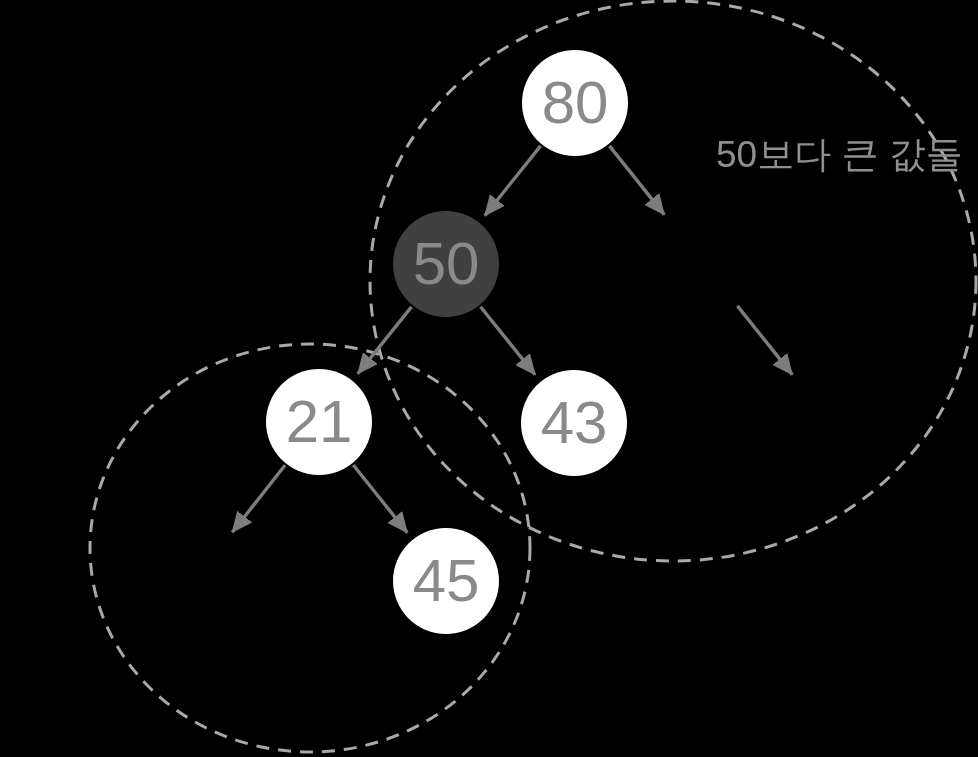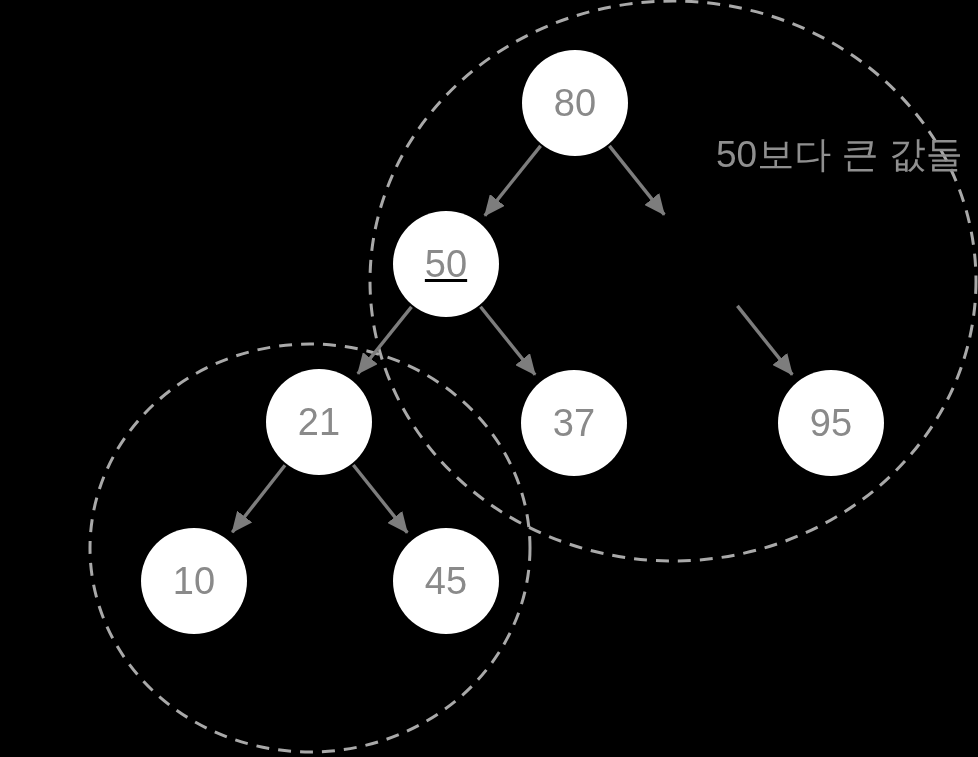--- a/index.html
+++ b/index.html
@@ -37,21 +37,21 @@
   }
   .node {
     position: absolute;
     border-radius: 50%;
     display: flex;
     align-items: center;
     justify-content: center;
   }
   .node-label {
     color: var(--node-text, #8a8a8a);
-    font-size: 38px;
+    font-size: 60px;
     line-height: 1;
     user-select: none;
   }
   .group-label {
     position: absolute;
     color: var(--label-text, #8f8f8f);
     font-size: 37px;
     line-height: 44px;
     white-space: nowrap;
     user-select: none;
@@ -82,32 +82,26 @@
         <line x1="353.3" y1="465.0" x2="407.3" y2="532.6" class="edge-line" marker-end="url(#arrowhead)"></line>
       </g>
   </svg>
 
   <div class="group-label" style="left: 716px; top: 133px;">50보다 큰 값들</div>
 
 
   <div class="node" style="left: 522px; top: 50px; height: 106px; width: 106px; background: rgb(255, 255, 255);">
     <span class="node-label">80</span>
   </div>
-  <div class="node" style="left: 393px; top: 211px; height: 106px; width: 106px; background: #ffffff; text-decoration: underline;">
+  <div class="node" style="left: 393px; top: 211px; height: 106px; width: 106px; background: #404040;">
     <span class="node-label">50</span>
   </div>
   <div class="node" style="left: 266px; top: 369px; height: 106px; width: 106px; background: rgb(255, 255, 255);">
     <span class="node-label">21</span>
   </div>
   <div class="node" style="left: 521px; top: 370px; height: 106px; width: 106px; background: rgb(255, 255, 255);">
-    <span class="node-label">37</span>
-  </div>
-  <div class="node" style="left: 778px; top: 370px; height: 106px; width: 106px; background: rgb(255, 255, 255);">
-    <span class="node-label">95</span>
-  </div>
-  <div class="node" style="left: 141px; top: 528px; height: 106px; width: 106px; background: rgb(255, 255, 255);">
-    <span class="node-label">10</span>
+    <span class="node-label">43</span>
   </div>
   <div class="node" style="left: 393px; top: 528px; height: 106px; width: 106px; background: rgb(255, 255, 255); align-items: center;">
     <span class="node-label">45</span>
   </div>
 
 </div>
 
 </body></html>

